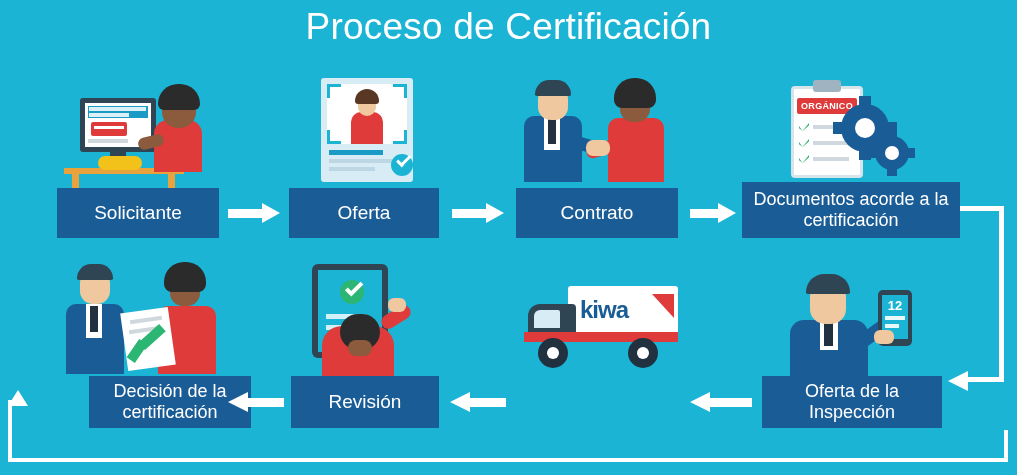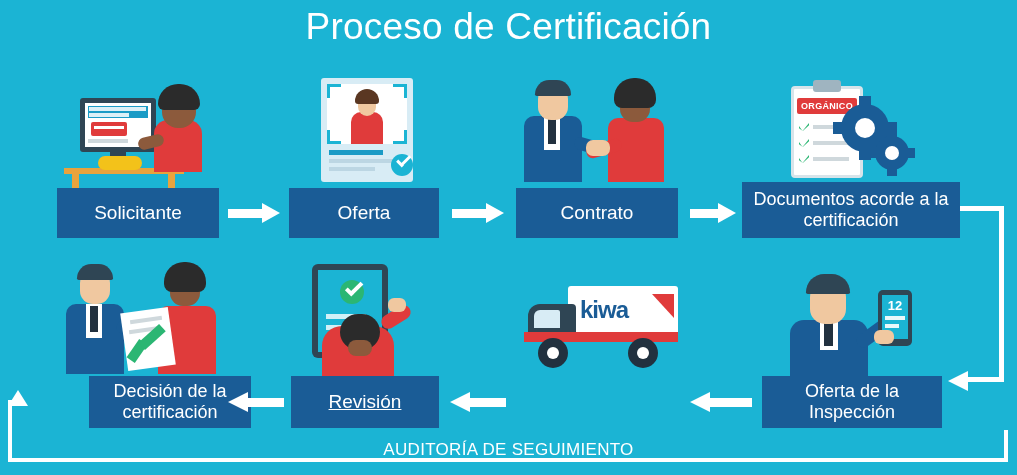--- a/index.html
+++ b/index.html
@@ -243,21 +243,21 @@
     <div class="sh" style="left:100px;top:27px;width:26px;height:44px;background:#1bb4d4;"></div>
     <div style="position:absolute;left:100px;top:30px;width:26px;text-align:center;color:#ffffff;font-size:13px;font-weight:bold;">12</div>
     <div class="sh" style="left:103px;top:48px;width:20px;height:4px;background:#ffffff;opacity:.9;"></div>
     <div class="sh" style="left:103px;top:56px;width:14px;height:4px;background:#ffffff;opacity:.9;"></div>
     <div class="sh" style="left:92px;top:62px;width:20px;height:14px;background:#f0c8a0;border-radius:6px;"></div>
   </div>
 
   <div class="box two-line" style="left:57px;top:376px;width:162px;height:52px;margin-left:32px;">
     <span>Decisión de la certificación</span>
   </div>
-  <div class="box" style="left:291px;top:376px;width:148px;height:52px;text-decoration:underline;">
+  <div class="box" style="left:291px;top:376px;width:148px;height:52px;">
     <span>Revisión</span>
   </div>
   <div class="box two-line" style="left:762px;top:376px;width:180px;height:52px;">
     <span>Oferta de la Inspección</span>
   </div>
 
   <div class="arrow" style="left:690px;top:392px;width:62px;height:20px;">
     <div class="shaft" style="left:18px;top:6px;width:44px;height:9px;"></div>
     <div class="head" style="left:0;top:0;border-top:10px solid transparent;border-bottom:10px solid transparent;border-right:20px solid #ffffff;"></div>
   </div>
@@ -270,15 +270,14 @@
     <div class="head" style="left:0;top:0;border-top:10px solid transparent;border-bottom:10px solid transparent;border-right:20px solid #ffffff;"></div>
   </div>
 
   <div class="loopline" style="left:8px;top:400px;width:4px;height:62px;"></div>
   <div class="arrow" style="left:8px;top:390px;width:20px;height:20px;">
     <div class="head" style="left:0;top:0;border-left:10px solid transparent;border-right:10px solid transparent;border-bottom:16px solid #ffffff;"></div>
   </div>
   <div class="loopline" style="left:8px;top:458px;width:1000px;height:4px;"></div>
   <div class="loopline" style="left:1004px;top:430px;width:4px;height:32px;"></div>
 
-  <div class="footer-label" style="left:0;top:440px;width:1017px;">AUDITORÍA DE SEGUIMIENTO</div>
 
 </div>
 
 </body></html>

